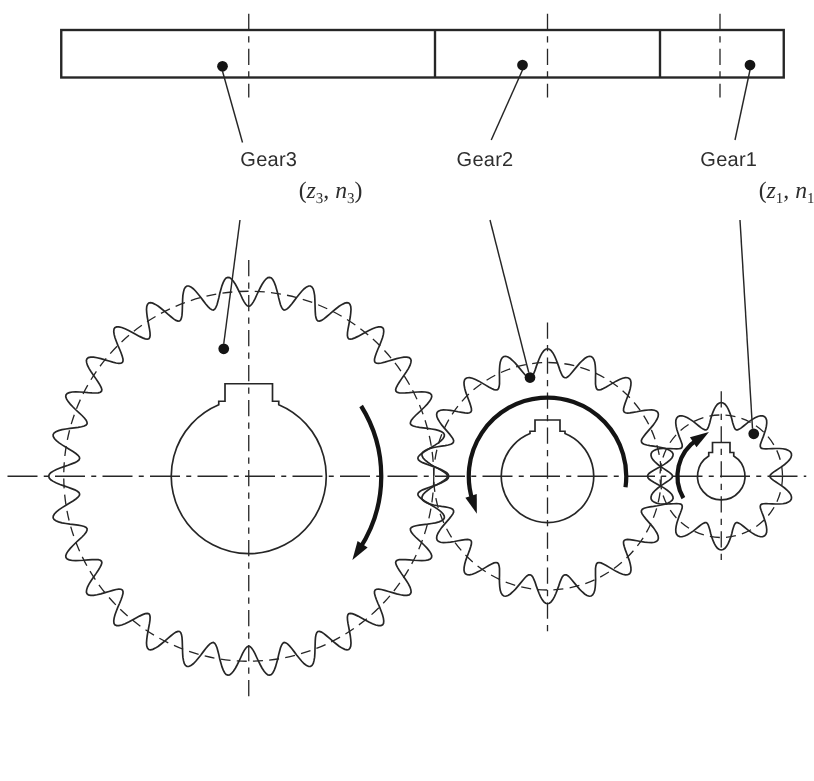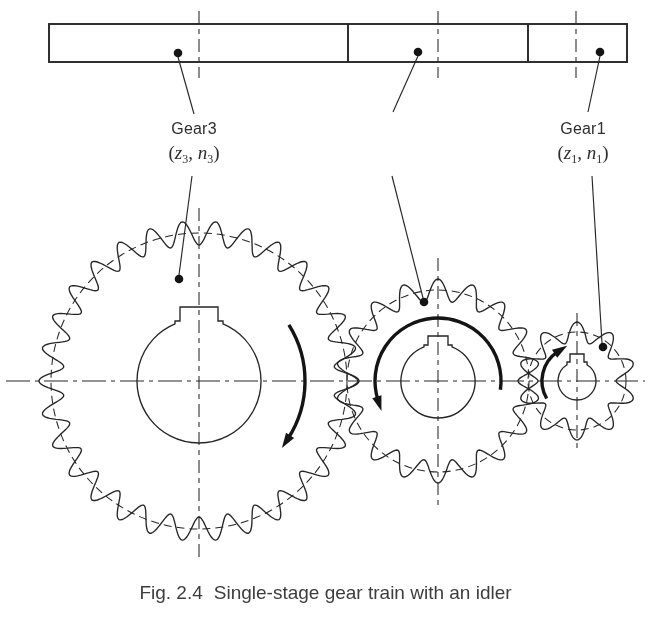--- a/index.html
+++ b/index.html
@@ -21,21 +21,21 @@
   .arrowc {stroke:var(--heavy); stroke-width:3.4; fill:none;}
   .dot    {fill:var(--heavy); stroke:none;}
   .ahead  {fill:var(--heavy); stroke:none;}
   
   .gear-label{
     position:absolute; width:150px; transform:translateX(-50%);
     text-align:center; color:var(--label);
   }
   .gear-name{font-size:16px; line-height:17px; letter-spacing:.2px;}
   .gear-math{
-    font-family:"Liberation Serif", serif; font-size:19px; line-height:22px; margin-top:5px;
+    font-family:"Liberation Serif", serif; font-size:19px; line-height:22px; margin-top:5px;text-align:right;
   }
   .gear-math .mi{font-style:italic;}
   .gear-math sub{font-size:12px; line-height:0; vertical-align:-4px;}
   .caption{
     position:absolute; left:0; top:582px; width:651px; text-align:center;
     color:var(--caption); font-size:19px;
   }
   .caption .fig{margin-right:11px;}
 </style>
 </head>
@@ -75,27 +75,25 @@
       <line x1="418" y1="56" x2="393" y2="112" class="leader"></line>
       <line x1="392" y1="176" x2="423" y2="298" class="leader"></line>
       <circle cx="418" cy="52" r="4.3" class="dot"></circle>
       <circle cx="424" cy="302" r="4.3" class="dot"></circle>
       <line x1="600" y1="56" x2="588" y2="112" class="leader"></line>
       <line x1="592" y1="176" x2="602" y2="343" class="leader"></line>
       <circle cx="600" cy="52" r="4.3" class="dot"></circle>
       <circle cx="603" cy="347" r="4.3" class="dot"></circle>
     </svg>
   <div id="labels">
-      <div class="gear-label" style="left: 194px; top: 120px;">
+      <div class="gear-label" style="left: 215px; top: 120px;">
         <div class="gear-name">Gear3</div>
         <div class="gear-math"><span>(</span><span class="mi">z</span><sub>3</sub><span>, </span><span class="mi">n</span><sub>3</sub><span>)</span></div>
       </div>
       <div class="gear-label" style="left: 388px; top: 120px;">
+        <div class="gear-name">Gear2</div>
       </div>
       <div class="gear-label" style="left: 583px; top: 120px;">
         <div class="gear-name">Gear1</div>
         <div class="gear-math"><span>(</span><span class="mi">z</span><sub>1</sub><span>, </span><span class="mi">n</span><sub>1</sub><span>)</span></div>
       </div>
     </div>
-  <div class="caption">
-    <span class="fig">Fig. 2.4</span><span>Single-stage gear train with an idler</span>
-  </div>
 </div>
 
 </body></html>

